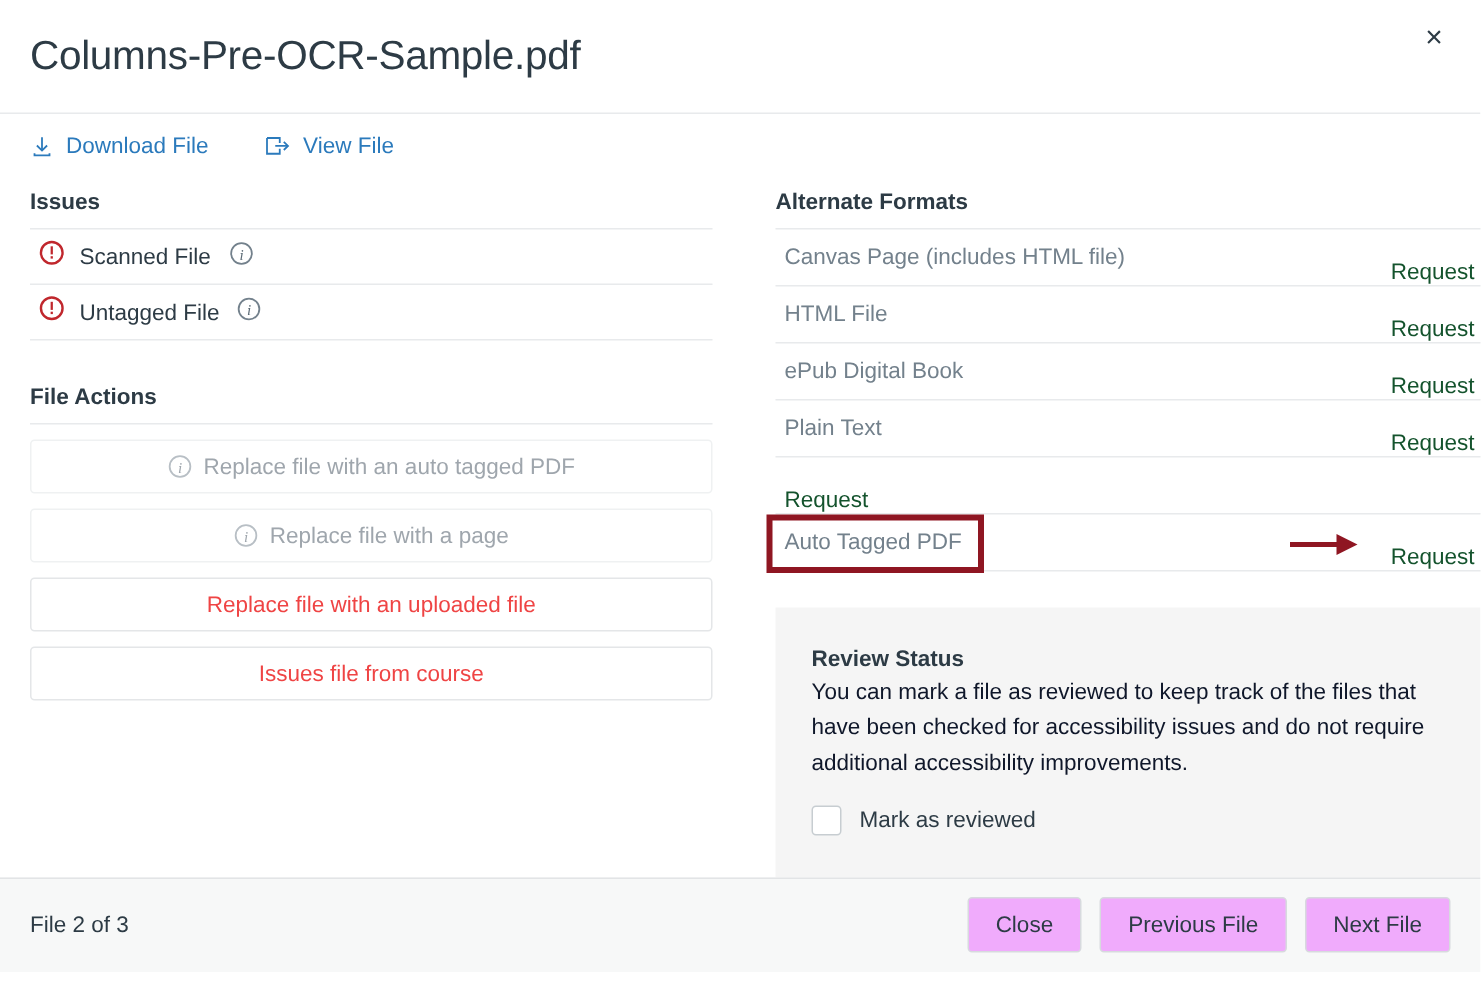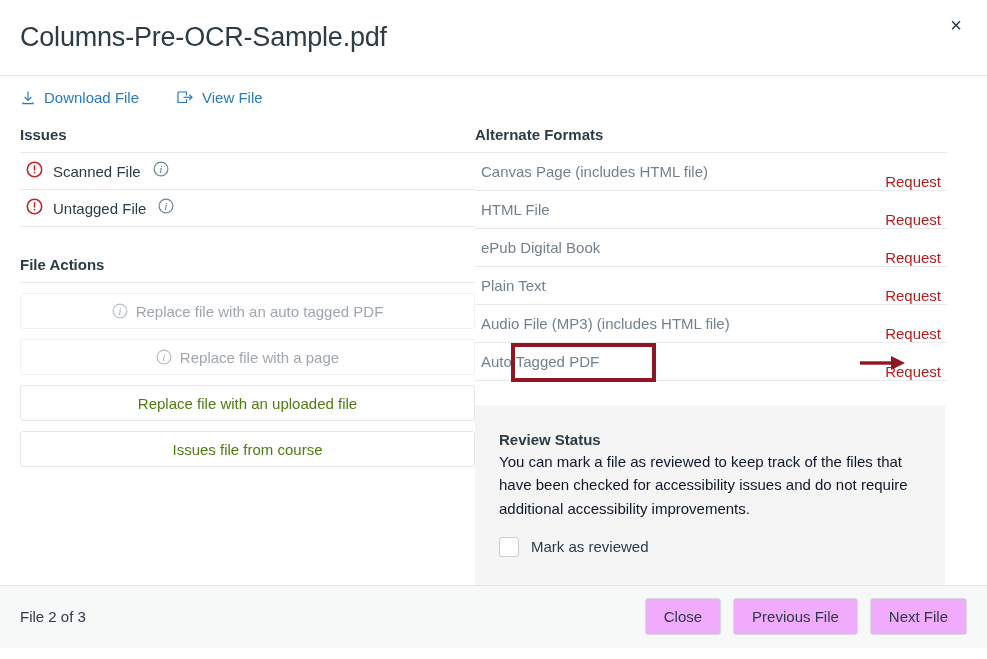--- a/index.html
+++ b/index.html
@@ -82,20 +82,21 @@
     cursor: pointer;
   }
   .tool-link svg { display: block; }
 
   
   .body {
     flex: 1 1 auto;
     display: flex;
     padding: 0 20px;
     box-sizing: border-box;
+    gap: 42px;
     align-items: flex-start;
   }
   .col-left  { width: 455px; flex: 0 0 455px; }
   .col-right { width: 472px; flex: 0 0 472px; }
 
   .section-title {
     font-size: 15px;
     font-weight: bold;
     color: #2d3b45;
     padding: 7px 0 9px 0;
@@ -130,21 +131,21 @@
     justify-content: center;
     gap: 8px;
     width: 455px;
     height: 36px;
     margin-top: 10px;
     background: #ffffff;
     border: 1px solid #e4e6e8;
     border-radius: 3px;
     font-size: 15px;
     font-family: "Liberation Sans", sans-serif;
-    color: #4d7c0f;
+    color: #ef4444;
     cursor: pointer;
     box-sizing: border-box;
     padding: 0;
   }
   .action-btn.disabled {
     color: #9fa6ad;
     border-color: #eff1f2;
     cursor: default;
   }
 
@@ -158,21 +159,21 @@
     padding: 0 6px 0 6px;
     box-sizing: border-box;
     position: relative;
   }
   .format-label {
     font-size: 15px;
     color: #73818c;
   }
   .request-link {
     font-size: 15px;
-    color: #b91c1c;
+    color: #14532d;
     text-decoration: none;
     cursor: pointer;
     margin-top: 20px;
   }
 
   
   .review-panel {
     margin-top: 24px;
     background: #f5f5f5;
     width: 470px;
@@ -377,21 +378,20 @@
       </div>
       <div class="format-row">
         <span class="format-label">ePub Digital Book</span>
         <a class="request-link">Request</a>
       </div>
       <div class="format-row">
         <span class="format-label">Plain Text</span>
         <a class="request-link">Request</a>
       </div>
       <div class="format-row">
-        <span class="format-label">Audio File (MP3) (includes HTML file)</span>
         <a class="request-link">Request</a>
       </div>
       <div class="format-row">
         <span class="format-label">Auto Tagged PDF</span>
         <a class="request-link">Request</a>
       </div>
 
       <div class="review-panel">
         <div class="review-title">Review Status</div>
         <div class="review-desc">You can mark a file as reviewed to keep track of the files that have been checked for accessibility issues and do not require additional accessibility improvements.</div>

